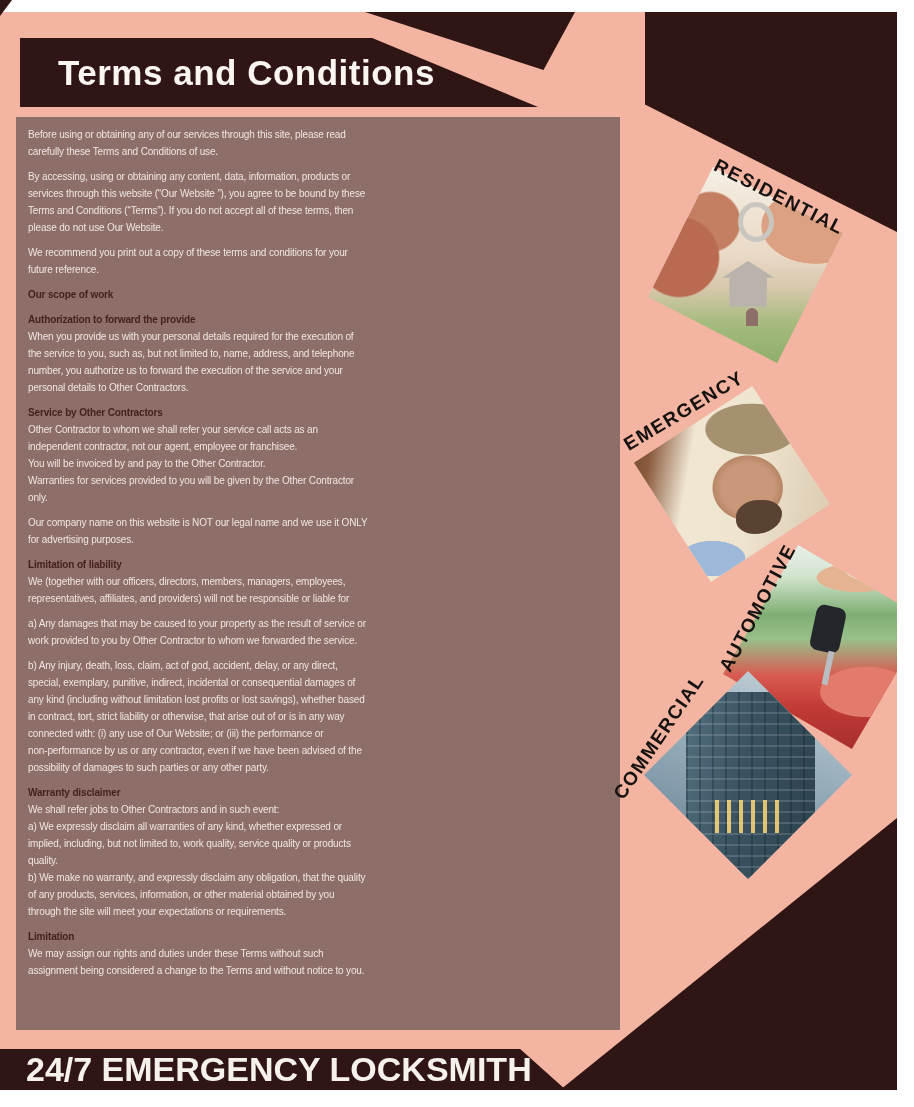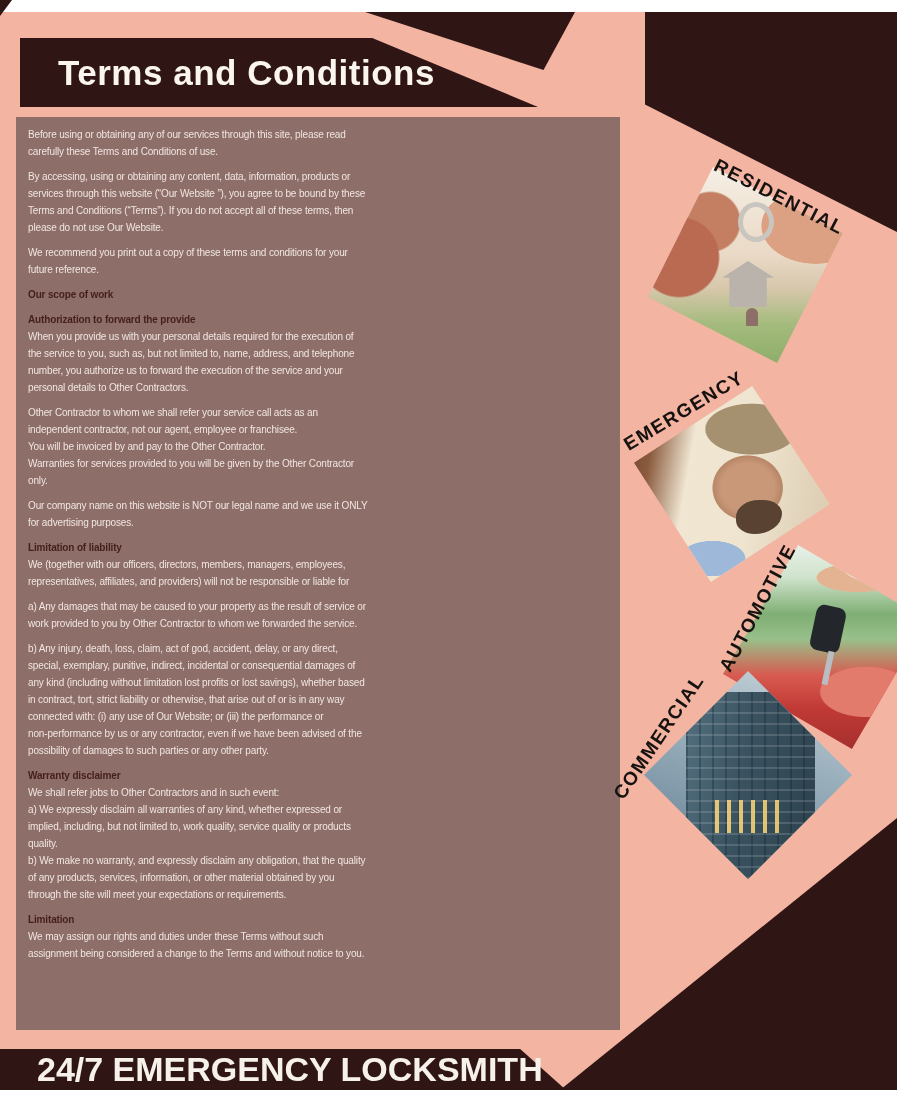--- a/index.html
+++ b/index.html
@@ -86,21 +86,21 @@
     background-image:
       repeating-linear-gradient(0deg, rgba(255,255,255,.14) 0 2px, rgba(0,0,0,0) 2px 11px),
       repeating-linear-gradient(90deg, rgba(10,25,35,.28) 0 2px, rgba(0,0,0,0) 2px 13px),
       linear-gradient(100deg,#53707f 0%,#3a5260 45%,#2c414d 100%);}
   .com-lights{position:absolute;left:34%;top:62%;width:34%;height:16%;
     background:repeating-linear-gradient(90deg, rgba(255,216,120,.85) 0 4px, rgba(0,0,0,0) 4px 12px);}
 
   
   .footer-bar{left:0;top:1049px;width:566px;height:41px;background:#2f1514;z-index:40;
               clip-path:polygon(0 0,91.9% 0,100% 100%,0 100%);}
-  .footer-label{left:37px;top:1049px;height:41px;line-height:41px;z-index:41;
+  .footer-label{left:26px;top:1049px;height:41px;line-height:41px;z-index:41;
                 color:#f6f1ea;font-size:34px;font-weight:bold;letter-spacing:0;}
 </style>
 </head>
 <body>
 
 <div id="stage">
 
   <div class="abs bg-pink"></div>
   <div class="abs corner-tl"></div>
   <div class="abs stripe-top"></div>
@@ -130,20 +130,21 @@
         <div class="sec-h">Our scope of work</div>
       </div>
       <div class="sec">
         <div class="sec-h">Authorization to forward the provide</div>
         <div class="sec-b">When you provide us with your personal details required for the execution of
 the service to you, such as, but not limited to, name, address, and telephone
 number, you authorize us to forward the execution of the service and your
 personal details to Other Contractors.</div>
       </div>
       <div class="sec">
+        <div class="sec-h">Service by Other Contractors</div>
         <div class="sec-b">Other Contractor to whom we shall refer your service call acts as an
 independent contractor, not our agent, employee or franchisee.
 You will be invoiced by and pay to the Other Contractor.
 Warranties for services provided to you will be given by the Other Contractor
 only.</div>
       </div>
       <div class="sec">
         <div class="sec-b">Our company name on this website is NOT our legal name and we use it ONLY
 for advertising purposes.</div>
       </div>

